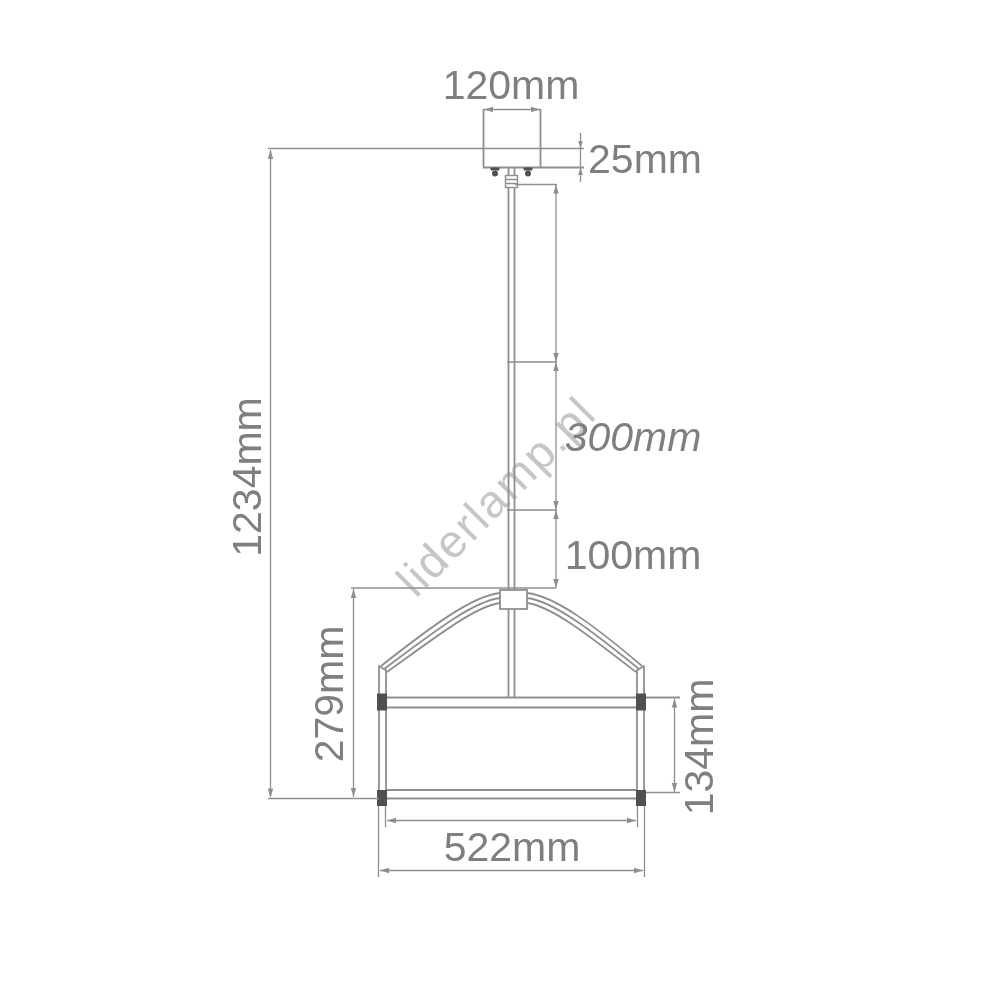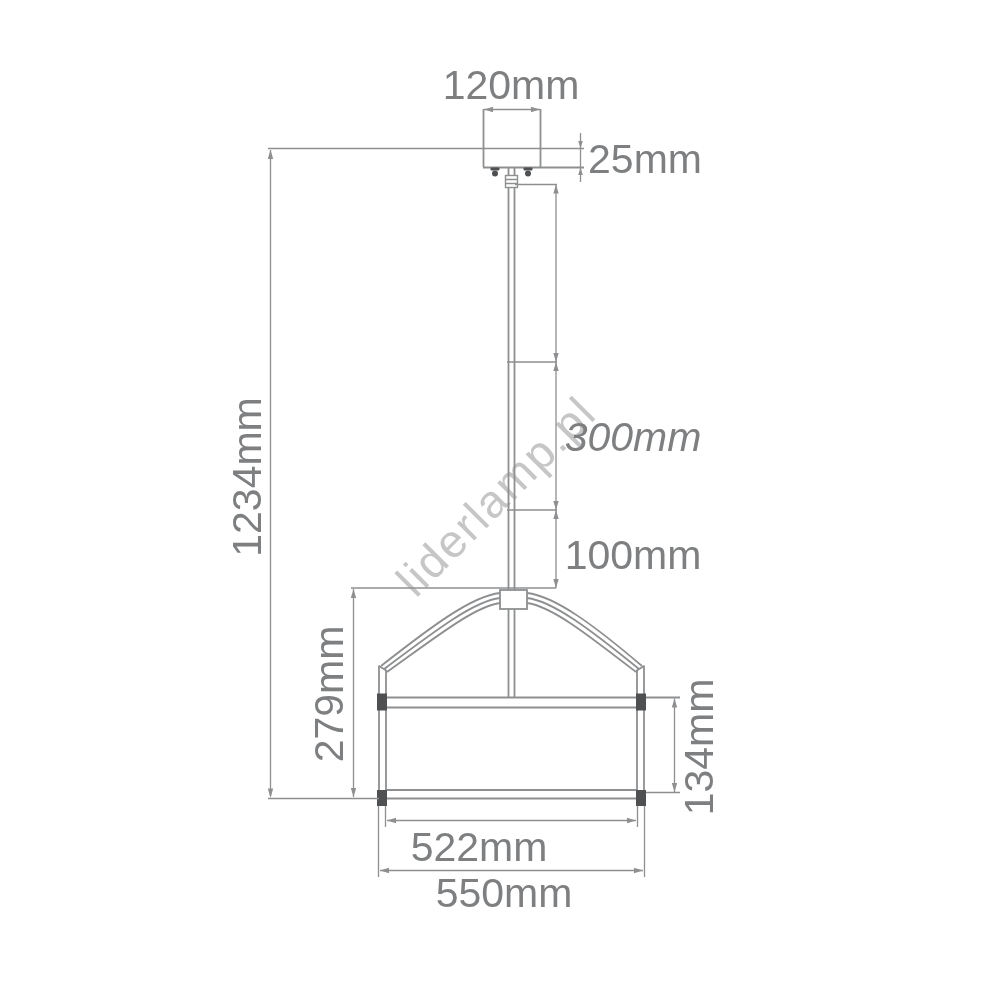--- a/index.html
+++ b/index.html
@@ -148,17 +148,16 @@
   </svg>
 
   <div class="labels">
     <div class="dim-label" style="left:511px;top:85px;">120mm</div>
     <div class="dim-label" style="left:645px;top:159px;text-align:center;">25mm</div>
     <div class="dim-label" style="left:633px;top:437px;font-style:italic;">300mm</div>
     <div class="dim-label" style="left:633px;top:555px;">100mm</div>
     <div class="dim-label rot" style="left:247px;top:477px;">1234mm</div>
     <div class="dim-label rot" style="left:329px;top:694px;">279mm</div>
     <div class="dim-label rot" style="left:699px;top:747px;">134mm</div>
-    <div class="dim-label" style="left:479px;top:847px;">522mm</div>
-    <div class="dim-label" style="left:504px;top:893px;">550mm</div>
+    <div class="dim-label" style="left:512px;top:847px;">522mm</div>
   </div>
 
 </div>
 
 </body></html>

